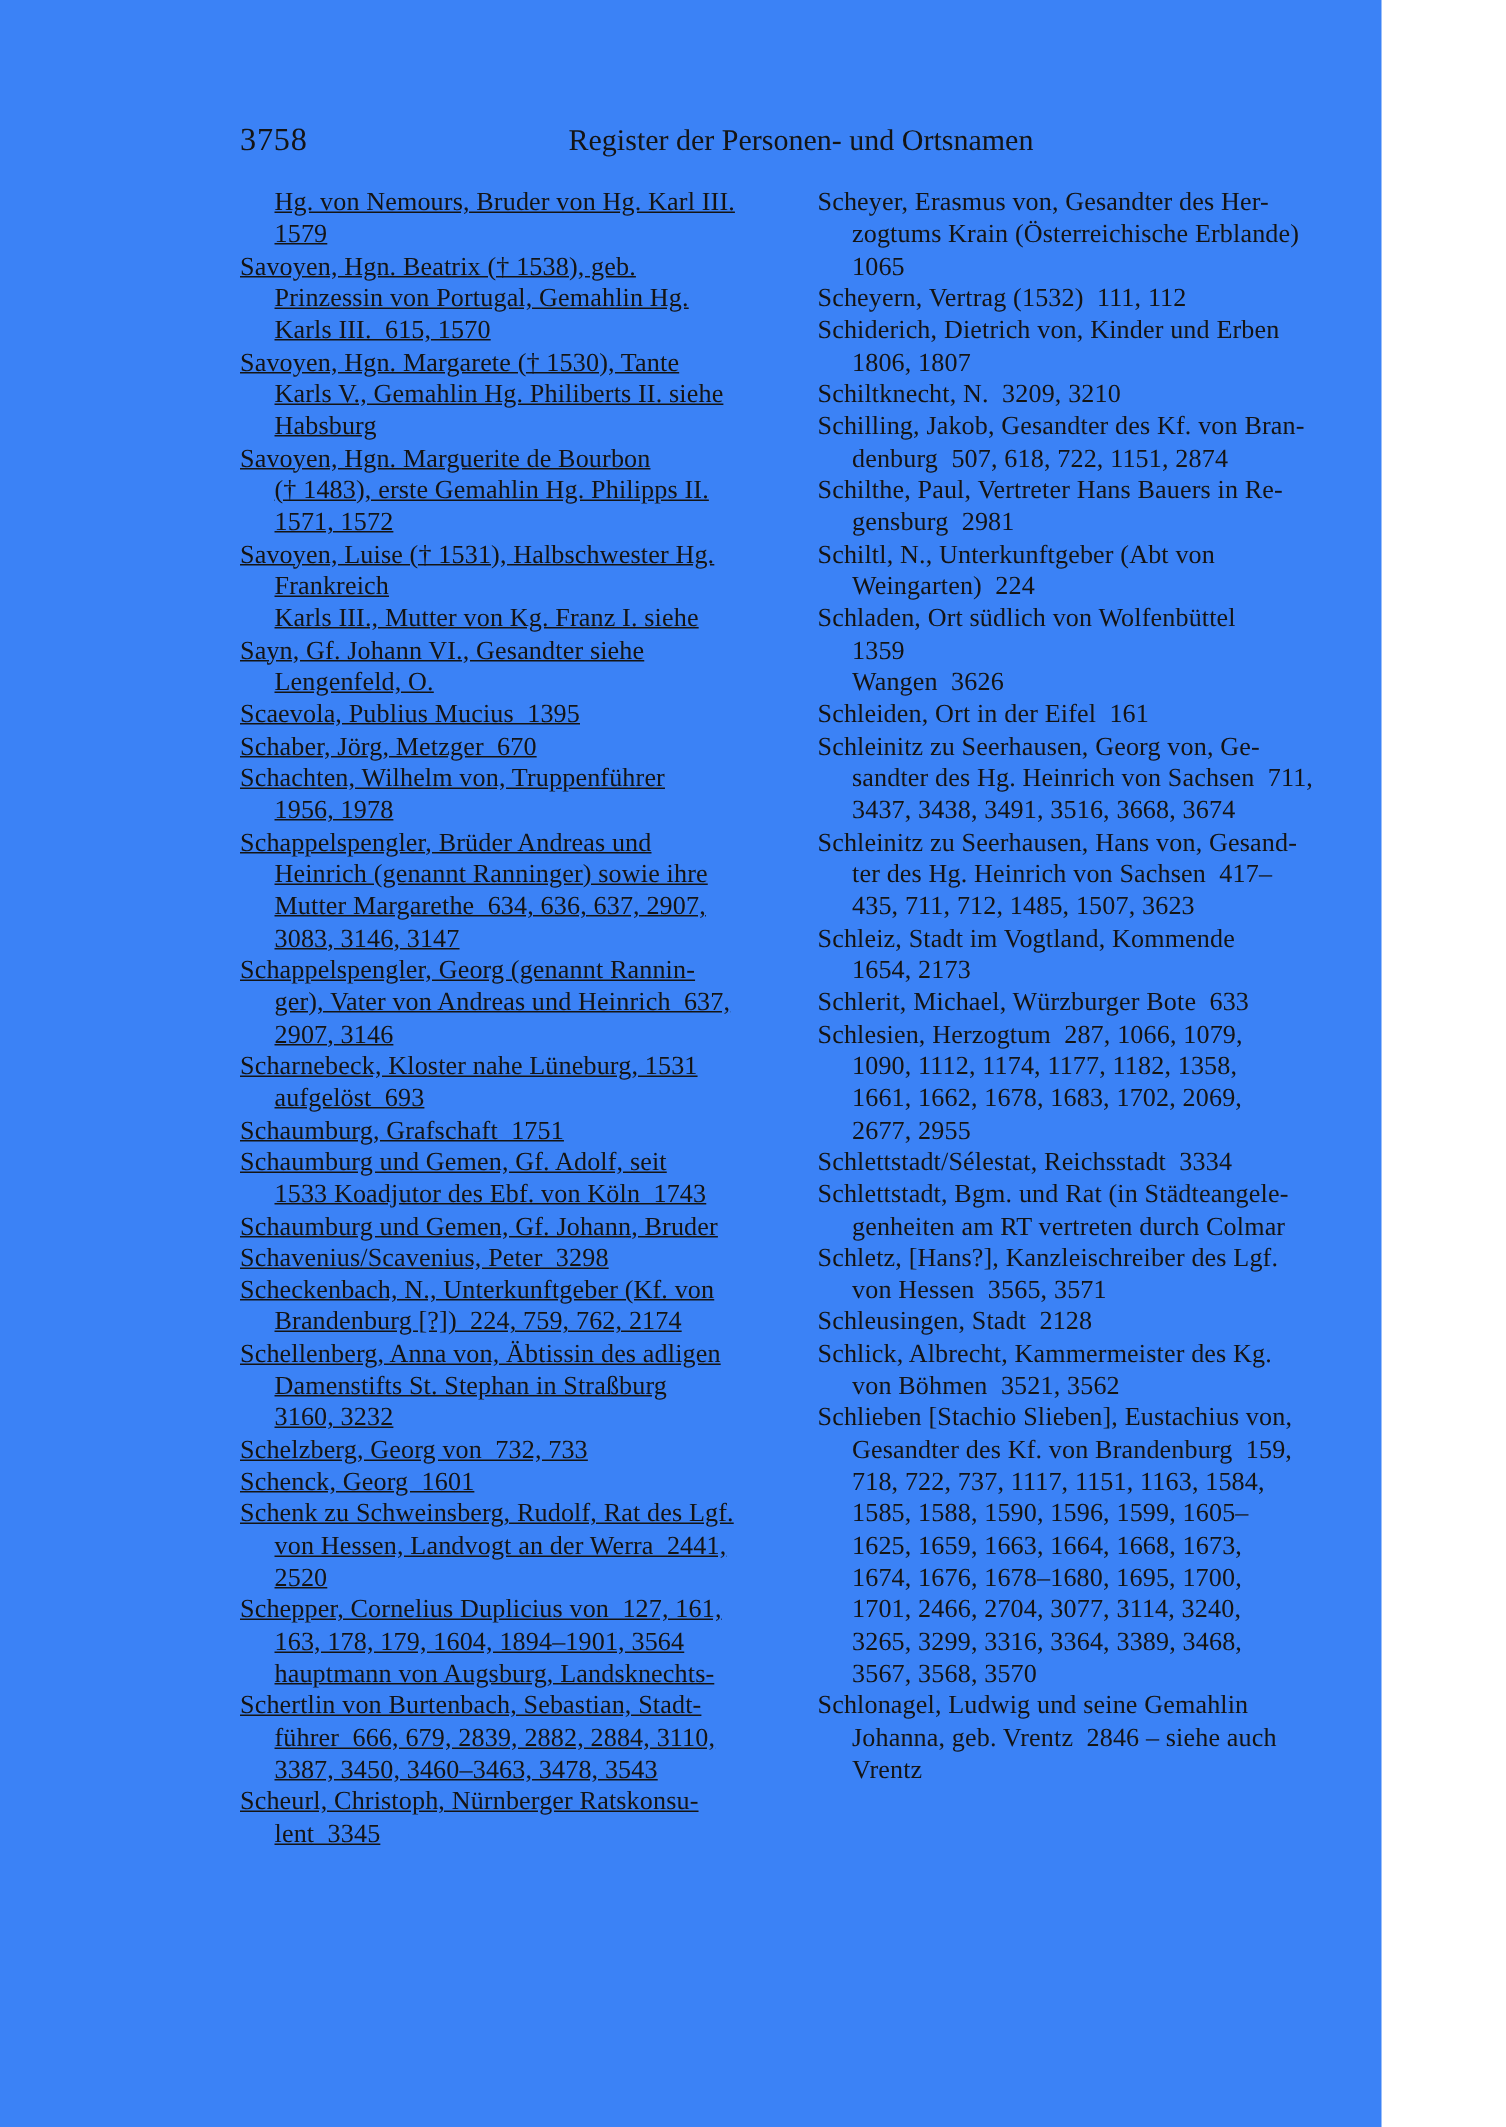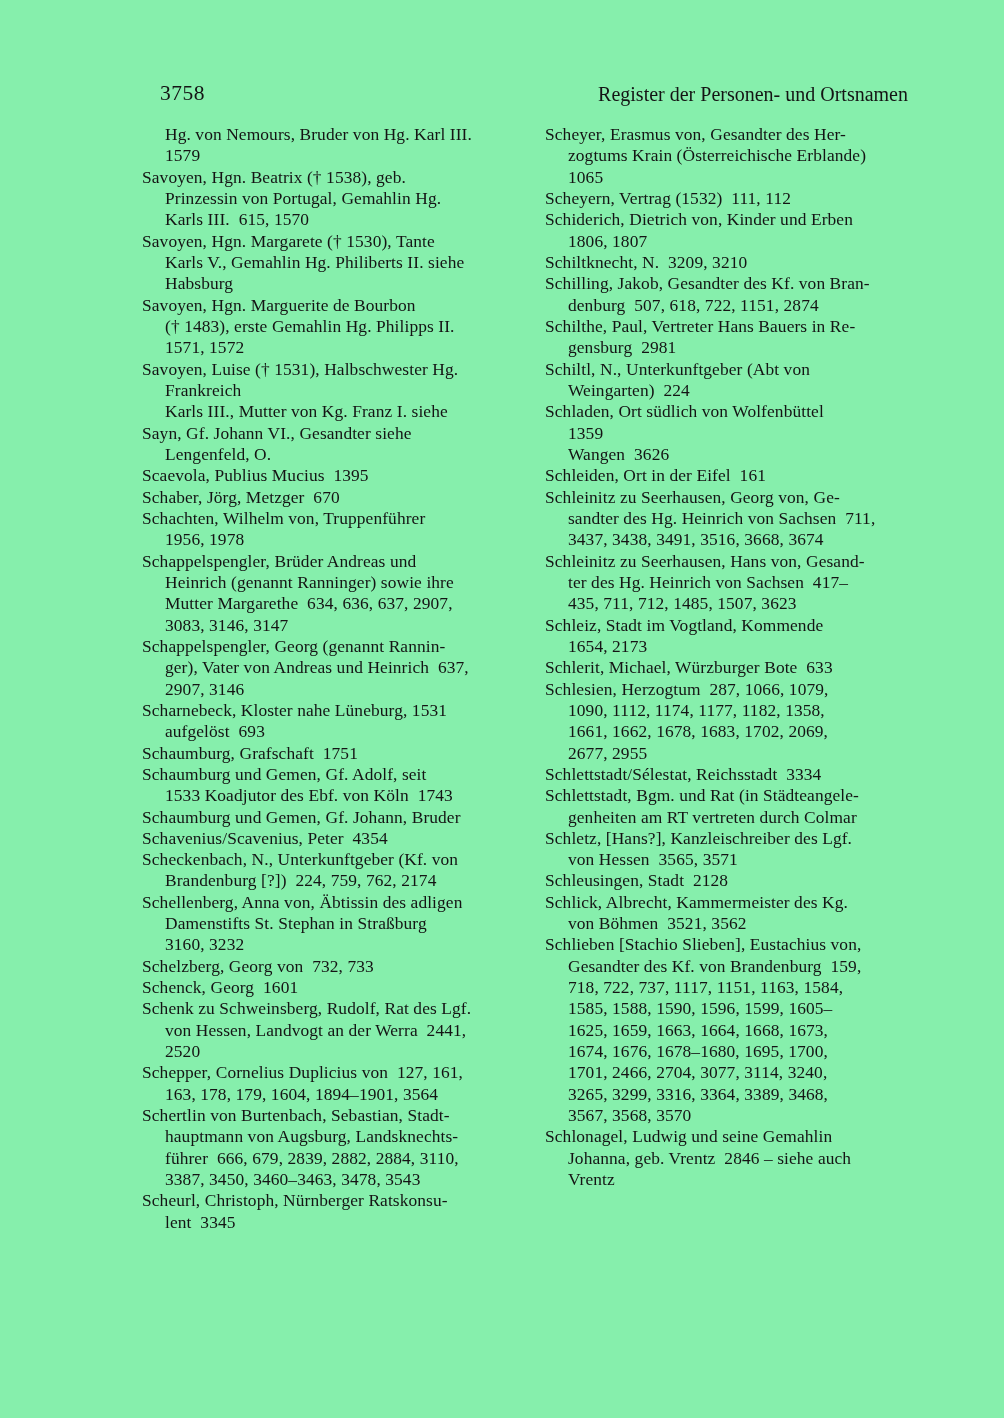--- a/index.html
+++ b/index.html
@@ -2,49 +2,49 @@
 <html lang="de"><head>
 <meta charset="utf-8">
 <style>
   html, body {
     margin: 0;
     padding: 0;
     background: #ffffff;
   }
   .page {
     position: relative;
-    width: 1004px;
+    width: 921px;
     height: 1418px;
-    background: #86efac;
+    background: #3b82f6;
     font-family: "Liberation Serif", "DejaVu Serif", serif;
     color: #141414;
     overflow: hidden;
   }
   .page-number {
     position: absolute;
     left: 160px;
     top: 80px;
     font-size: 21.5px;
     line-height: 26px;
     letter-spacing: 0.5px;
   }
   .page-title {
     position: absolute;
     left: 160px;
     top: 82px;
     width: 748px;
-    text-align: right;
+    text-align: center;
     font-size: 20px;
     line-height: 24px;
   }
   .column {
     position: absolute;
     top: 124px;
   }
-  .column.left  { left: 142px; width: 378px; }
+  .column.left  { left: 160px; width: 378px; text-decoration: underline; }
   .column.right { left: 545px; width: 372px; }
   .line {
     font-size: 17.4px;
     line-height: 21.33px;
     white-space: pre;
     letter-spacing: 0.1px;
   }
   .line.indent {
     padding-left: 23px;
   }
@@ -83,35 +83,35 @@
       <div class="line indent">3083, 3146, 3147</div>
       <div class="line">Schappelspengler, Georg (genannt Rannin-</div>
       <div class="line indent">ger), Vater von Andreas und Heinrich  637,</div>
       <div class="line indent">2907, 3146</div>
       <div class="line">Scharnebeck, Kloster nahe Lüneburg, 1531</div>
       <div class="line indent">aufgelöst  693</div>
       <div class="line">Schaumburg, Grafschaft  1751</div>
       <div class="line">Schaumburg und Gemen, Gf. Adolf, seit</div>
       <div class="line indent">1533 Koadjutor des Ebf. von Köln  1743</div>
       <div class="line">Schaumburg und Gemen, Gf. Johann, Bruder</div>
-      <div class="line">Schavenius/Scavenius, Peter  4354</div>
+      <div class="line">Schavenius/Scavenius, Peter  3298</div>
       <div class="line">Scheckenbach, N., Unterkunftgeber (Kf. von</div>
       <div class="line indent">Brandenburg [?])  224, 759, 762, 2174</div>
       <div class="line">Schellenberg, Anna von, Äbtissin des adligen</div>
       <div class="line indent">Damenstifts St. Stephan in Straßburg</div>
       <div class="line indent">3160, 3232</div>
       <div class="line">Schelzberg, Georg von  732, 733</div>
       <div class="line">Schenck, Georg  1601</div>
       <div class="line">Schenk zu Schweinsberg, Rudolf, Rat des Lgf.</div>
       <div class="line indent">von Hessen, Landvogt an der Werra  2441,</div>
       <div class="line indent">2520</div>
       <div class="line">Schepper, Cornelius Duplicius von  127, 161,</div>
       <div class="line indent">163, 178, 179, 1604, 1894–1901, 3564</div>
+      <div class="line indent">hauptmann von Augsburg, Landsknechts-</div>
       <div class="line">Schertlin von Burtenbach, Sebastian, Stadt-</div>
-      <div class="line indent">hauptmann von Augsburg, Landsknechts-</div>
       <div class="line indent">führer  666, 679, 2839, 2882, 2884, 3110,</div>
       <div class="line indent">3387, 3450, 3460–3463, 3478, 3543</div>
       <div class="line">Scheurl, Christoph, Nürnberger Ratskonsu-</div>
       <div class="line indent">lent  3345</div>
     </div>
 
   <div class="column right" id="right-col">
       <div class="line">Scheyer, Erasmus von, Gesandter des Her-</div>
       <div class="line indent">zogtums Krain (Österreichische Erblande)</div>
       <div class="line indent">1065</div>

